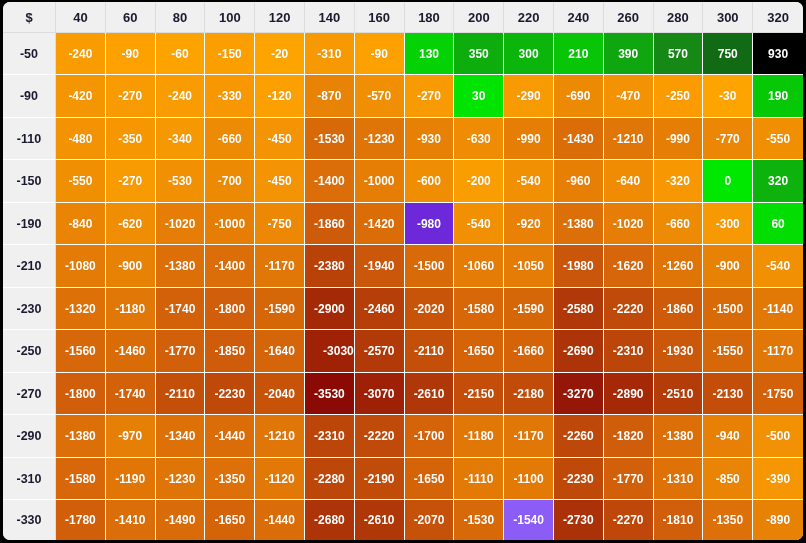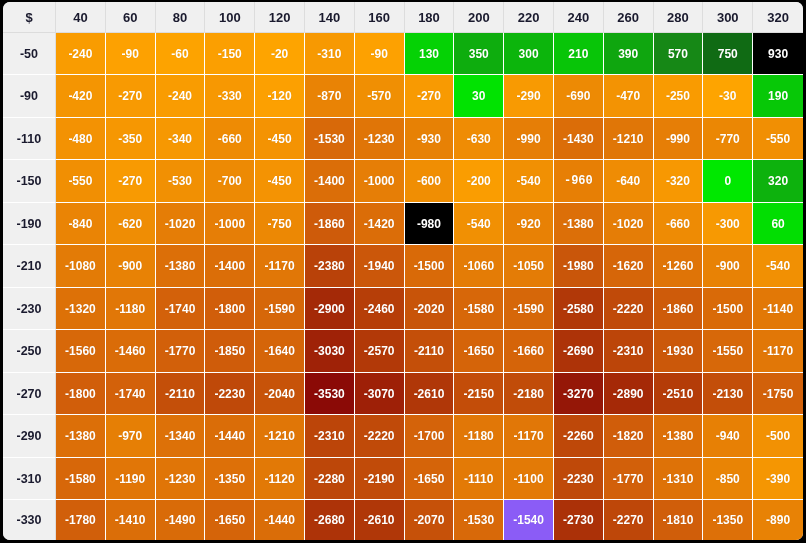--- a/index.html
+++ b/index.html
@@ -165,36 +165,36 @@
           <td class="cell" style="background: rgb(241, 143, 3);">-550</td>
           <td class="cell" style="background: rgb(248, 154, 2);">-270</td>
           <td class="cell" style="background: rgb(241, 144, 3);">-530</td>
           <td class="cell" style="background: rgb(237, 138, 4);">-700</td>
           <td class="cell" style="background: rgb(244, 147, 3);">-450</td>
           <td class="cell" style="background: rgb(219, 110, 8);">-1400</td>
           <td class="cell" style="background: rgb(230, 126, 6);">-1000</td>
           <td class="cell" style="background: rgb(240, 142, 3);">-600</td>
           <td class="cell" style="background: rgb(250, 157, 1);">-200</td>
           <td class="cell" style="background: rgb(241, 144, 3);">-540</td>
-          <td class="cell" style="background: rgb(231, 127, 5); font-family: Liberation Mono, monospace;">-960</td>
+          <td class="cell" style="background: rgb(231, 127, 5);">-960</td>
           <td class="cell" style="background: rgb(239, 140, 4);">-640</td>
           <td class="cell" style="background: rgb(247, 152, 2);">-320</td>
           <td class="cell" style="background: rgb(0, 232, 0);">0</td>
           <td class="cell" style="background: rgb(13, 178, 13);">320</td>
         </tr>
         <tr>
           <th class="rowhead">-190</th>
           <td class="cell" style="background: rgb(234, 132, 5);">-840</td>
           <td class="cell" style="background: rgb(239, 141, 4);">-620</td>
           <td class="cell" style="background: rgb(229, 125, 6);">-1020</td>
           <td class="cell" style="background: rgb(230, 126, 6);">-1000</td>
           <td class="cell" style="background: rgb(236, 136, 4);">-750</td>
           <td class="cell" style="background: rgb(206, 91, 10);">-1860</td>
           <td class="cell" style="background: rgb(219, 109, 8);">-1420</td>
-          <td class="cell" style="background: #000000;">-980</td>
+          <td class="cell" style="background: #6d28d9;">-980</td>
           <td class="cell" style="background: rgb(241, 144, 3);">-540</td>
           <td class="cell" style="background: rgb(232, 129, 5);">-920</td>
           <td class="cell" style="background: rgb(220, 111, 8);">-1380</td>
           <td class="cell" style="background: rgb(229, 125, 6);">-1020</td>
           <td class="cell" style="background: rgb(238, 139, 4);">-660</td>
           <td class="cell" style="background: rgb(247, 153, 2);">-300</td>
           <td class="cell" style="background: rgb(2, 222, 2);">60</td>
         </tr>
         <tr>
           <th class="rowhead">-210</th>
@@ -232,21 +232,21 @@
           <td class="cell" style="background: rgb(217, 106, 8);">-1500</td>
           <td class="cell" style="background: rgb(226, 120, 6);">-1140</td>
         </tr>
         <tr>
           <th class="rowhead">-250</th>
           <td class="cell" style="background: rgb(215, 104, 9);">-1560</td>
           <td class="cell" style="background: rgb(218, 108, 8);">-1460</td>
           <td class="cell" style="background: rgb(210, 96, 10);">-1770</td>
           <td class="cell" style="background: rgb(207, 92, 10);">-1850</td>
           <td class="cell" style="background: rgb(213, 101, 9);">-1640</td>
-          <td class="cell" style="background: rgb(159, 34, 7);">-3030</td>
+          <td class="cell" style="background: rgb(159, 34, 7); text-align: right;">-3030</td>
           <td class="cell" style="background: rgb(178, 57, 8);">-2570</td>
           <td class="cell" style="background: rgb(196, 79, 9);">-2110</td>
           <td class="cell" style="background: rgb(213, 100, 9);">-1650</td>
           <td class="cell" style="background: rgb(213, 100, 9);">-1660</td>
           <td class="cell" style="background: rgb(173, 51, 8);">-2690</td>
           <td class="cell" style="background: rgb(188, 69, 9);">-2310</td>
           <td class="cell" style="background: rgb(203, 88, 10);">-1930</td>
           <td class="cell" style="background: rgb(215, 104, 9);">-1550</td>
           <td class="cell" style="background: rgb(225, 119, 7);">-1170</td>
         </tr>

